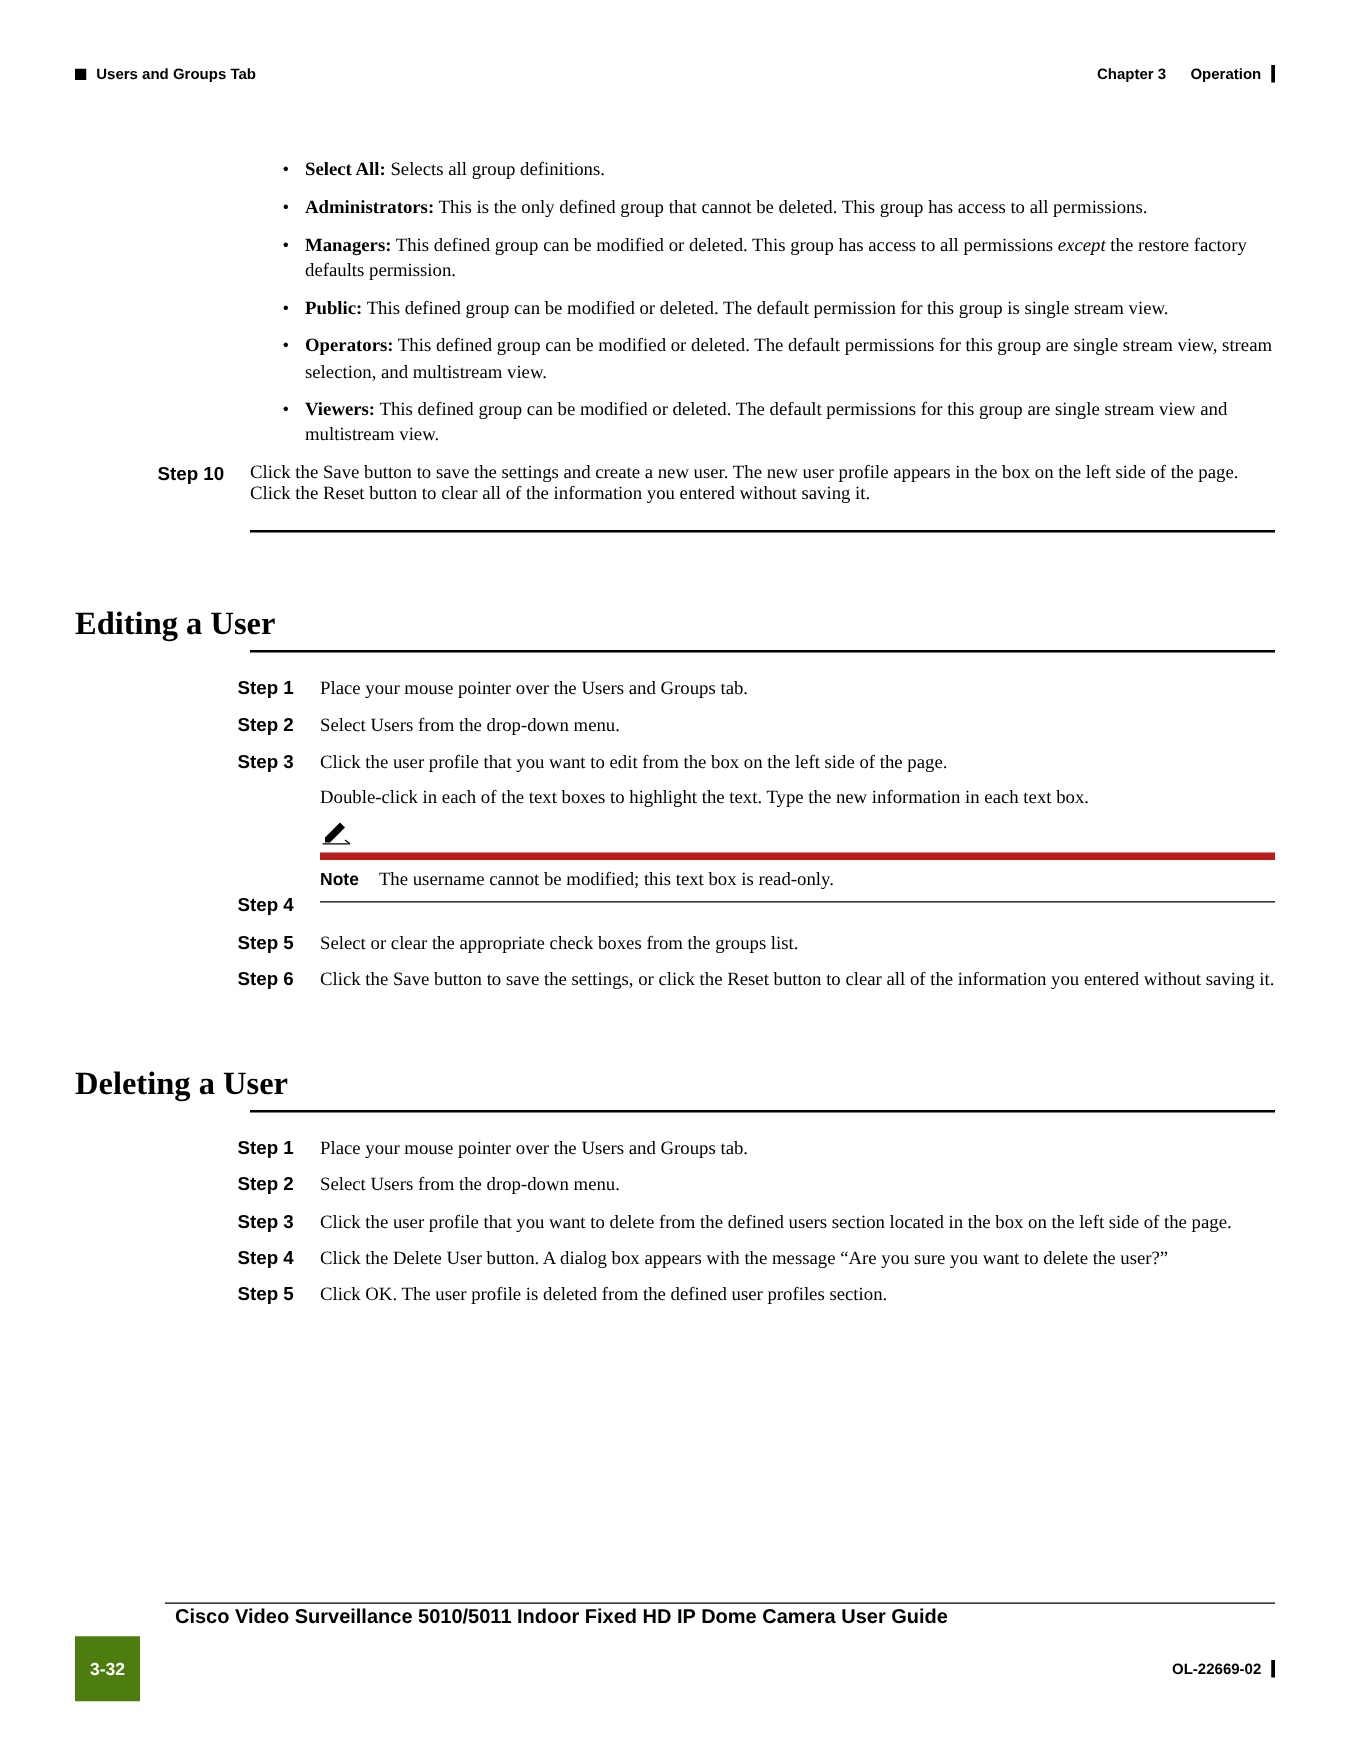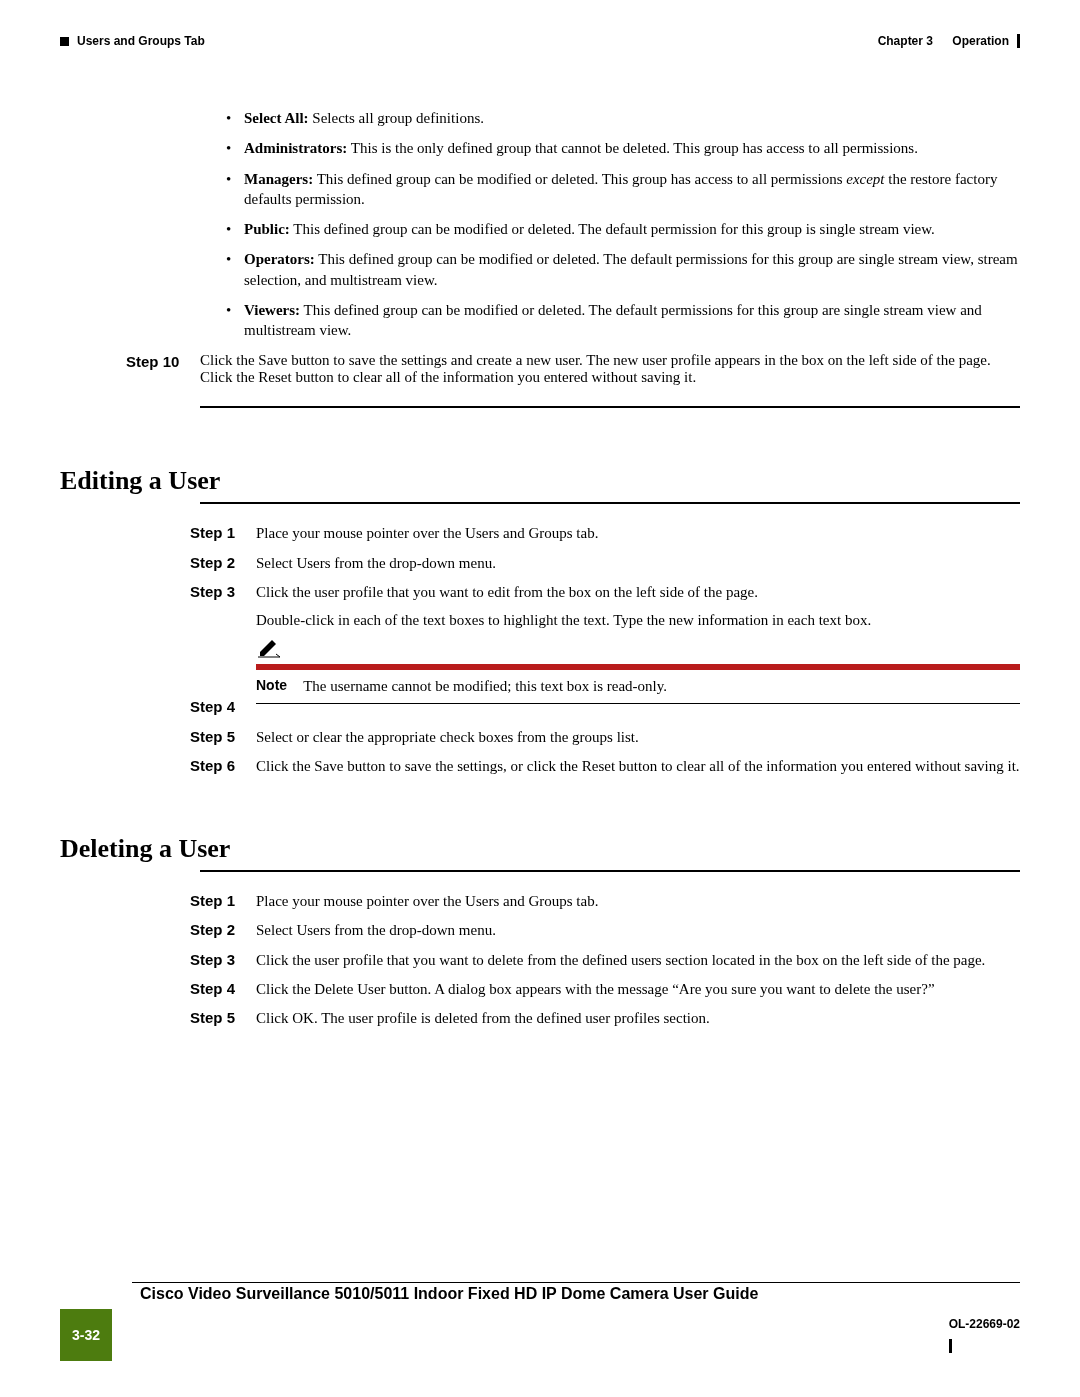--- a/index.html
+++ b/index.html
@@ -13,21 +13,21 @@
     position: relative;
     padding: 30px 60px 0 60px;
   }
   .header-row {
     display: flex;
     justify-content: space-between;
     align-items: center;
     font-family: Arial, Helvetica, sans-serif;
     font-size: 12px;
     font-weight: bold;
-    margin-top: 4px;
+    margin-top: 22px;
   }
   .header-left {
     display: flex;
     align-items: center;
     gap: 8px;
   }
   .header-right {
     display: flex;
     align-items: flex-start;
     gap: 8px;
@@ -157,21 +157,20 @@
     font-size: 14px;
     padding: 18px 12px;
   }
   .doc-id {
     font-family: Arial, Helvetica, sans-serif;
     font-weight: bold;
     font-size: 12px;
     display: flex;
     align-items: flex-start;
     gap: 8px;
-    flex-direction: column;
   }
   .step10-wrap {
     display: flex;
     margin-top: 12px;
     margin-left: -74px;
   }
   .after-hr {
     height: 2px;
     background: #000;
     margin-top: 20px;

